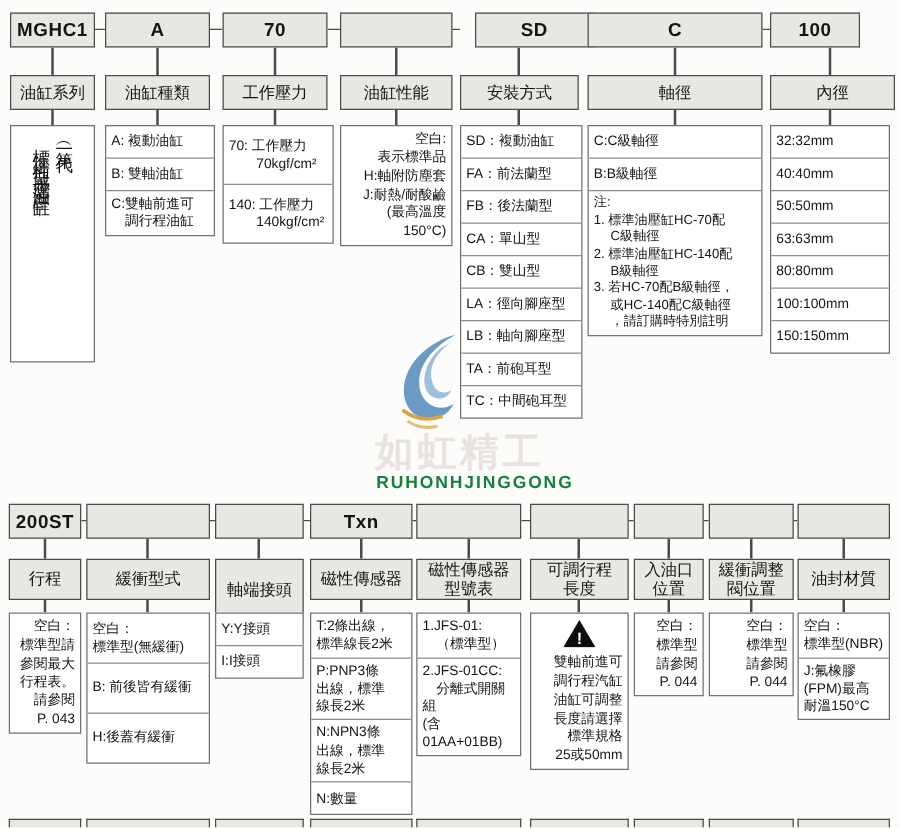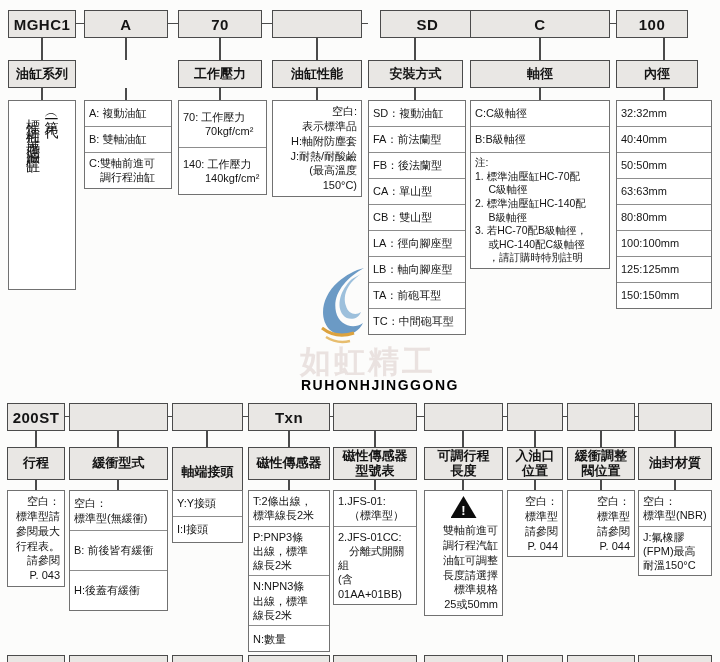--- a/index.html
+++ b/index.html
@@ -1,20 +1,20 @@
 <!DOCTYPE html>
 <html><head>
 <meta charset="utf-8">
 <style>
   html,body{margin:0;padding:0;background:#fff;}
   #canvas{position:relative;width:720px;height:662px;background:#fcfcfb;overflow:hidden;
           font-family:"Liberation Sans","DejaVu Sans",sans-serif;color:#141414;}
   
   .gbox{position:absolute;box-sizing:border-box;background:#e9e7e4;border:1px solid #4b4b4b;
-        display:flex;align-items:center;justify-content:center;z-index:2;font-weight:bold;}
+        display:flex;align-items:center;justify-content:center;z-index:2;}
   .code{font-size:15px;font-weight:bold;letter-spacing:.5px;}
   .hdr{font-size:13px;line-height:1.15;text-align:center;white-space:pre-line;}
   
   .wbox{position:absolute;box-sizing:border-box;background:#fff;border:1px solid #717171;z-index:2;}
   .cells{display:block;}
   .cell{border-bottom:1px solid #8d8d8d;padding:3px 4px;font-size:11px;line-height:1.3;
         white-space:pre-line;display:flex;align-items:center;min-height:19px;}
   .cells > .cell:last-child{border-bottom:none;}
   .cells.keep > .cell:last-child{border-bottom:1px solid #8d8d8d;}
   .t3 .cell{min-height:40px;}
@@ -30,21 +30,21 @@
   .vgen{writing-mode:vertical-rl;text-orientation:mixed;font-size:14px;letter-spacing:2px;line-height:1.1;}
   
   .warn{display:block;width:26px;height:22px;margin:5px auto 2px;background:#0c0c0c;
         clip-path:polygon(50% 0,100% 100%,0 100%);position:relative;}
   .warn::after{content:"!";position:absolute;left:50%;bottom:1px;transform:translateX(-50%);
         color:#fff;font-weight:bold;font-size:13px;line-height:1;}
   
   .wm-cn{position:absolute;left:300px;top:341px;font-size:31px;font-weight:bold;
          letter-spacing:3px;color:#eae2e0;z-index:0;}
   .wm-en{position:absolute;left:301px;top:377px;font-size:14px;font-weight:bold;
-         letter-spacing:1.5px;color:#000000;z-index:0;}
+         letter-spacing:1.5px;color:#15803d;z-index:0;}
   .logo{position:absolute;left:320px;top:268px;z-index:0;}
 </style>
 </head>
 <body>
 
 <div id="canvas">
 
   <svg class="logo" width="58" height="76" viewBox="0 0 58 76">
     <path d="M44 0 C 26 10, 12 26, 16 44 C 19 57, 33 62, 43 55 C 37 68, 20 71, 10 62 C -2 50, 2 28, 18 14 C 26 7, 35 2, 44 0 Z" fill="#6b9ac5"></path>
     <path d="M41 6 C 29 14, 22 26, 26 38 C 28 46, 36 48, 41 44 C 38 52, 28 53, 23 47 C 16 38, 20 22, 32 11 Z" fill="#9dc0dc"></path>
@@ -56,25 +56,26 @@
 
   <div class="gbox code" style="left:8px;top:10px;width:68px;height:28px">MGHC1</div>
   <div class="gbox code" style="left:84px;top:10px;width:84px;height:28px">A</div>
   <div class="gbox code" style="left:178px;top:10px;width:84px;height:28px">70</div>
   <div class="gbox code" style="left:272px;top:10px;width:90px;height:28px"></div>
   <div class="gbox code" style="left:380px;top:10px;width:95px;height:28px">SD</div>
   <div class="gbox code" style="left:470px;top:10px;width:140px;height:28px">C</div>
   <div class="gbox code" style="left:616px;top:10px;width:72px;height:28px">100</div>
 
   <div class="gbox hdr" style="left:8px;top:60px;width:68px;height:28px">油缸系列</div>
+  <div class="gbox hdr" style="left:84px;top:60px;width:84px;height:28px">油缸種類</div>
   <div class="gbox hdr" style="left:178px;top:60px;width:84px;height:28px">工作壓力</div>
   <div class="gbox hdr" style="left:272px;top:60px;width:90px;height:28px">油缸性能</div>
   <div class="gbox hdr" style="left:368px;top:60px;width:95px;height:28px">安裝方式</div>
   <div class="gbox hdr" style="left:470px;top:60px;width:140px;height:28px">軸徑</div>
-  <div class="gbox hdr" style="left:616px;top:60px;width:82px;height:28px">內徑</div>
+  <div class="gbox hdr" style="left:616px;top:60px;width:100px;height:28px">內徑</div>
 
   <div class="wbox vertbox" style="left:8px;top:100px;width:68px;height:190px">
     <span class="vname">標準柱型感應油壓缸</span>
     <span class="vgen">（第一代）</span>
   </div>
   <div class="wbox cells" style="left:84px;top:100px;width:88px">
       <div class="cell">A: 複動油缸</div>
       <div class="cell">B: 雙軸油缸</div>
       <div class="cell">C:雙軸前進可
 　調行程油缸</div>
@@ -116,21 +117,20 @@
 　 或HC-140配C級軸徑
 　 ，請訂購時特別註明</div>
   </div>
   <div class="wbox cells" style="left:616px;top:100px;width:96px">
       <div class="cell">32:32mm</div>
       <div class="cell">40:40mm</div>
       <div class="cell">50:50mm</div>
       <div class="cell">63:63mm</div>
       <div class="cell">80:80mm</div>
       <div class="cell">100:100mm</div>
-      <div class="cell">125:125mm</div>
       <div class="cell">150:150mm</div>
     </div>
 
   <div class="gbox code" style="left:7px;top:403px;width:58px;height:28px">200ST</div>
   <div class="gbox code" style="left:69px;top:403px;width:99px;height:28px"></div>
   <div class="gbox code" style="left:172px;top:403px;width:71px;height:28px"></div>
   <div class="gbox code" style="left:248px;top:403px;width:82px;height:28px">Txn</div>
   <div class="gbox code" style="left:333px;top:403px;width:84px;height:28px"></div>
   <div class="gbox code" style="left:424px;top:403px;width:79px;height:28px"></div>
   <div class="gbox code" style="left:507px;top:403px;width:56px;height:28px"></div>

